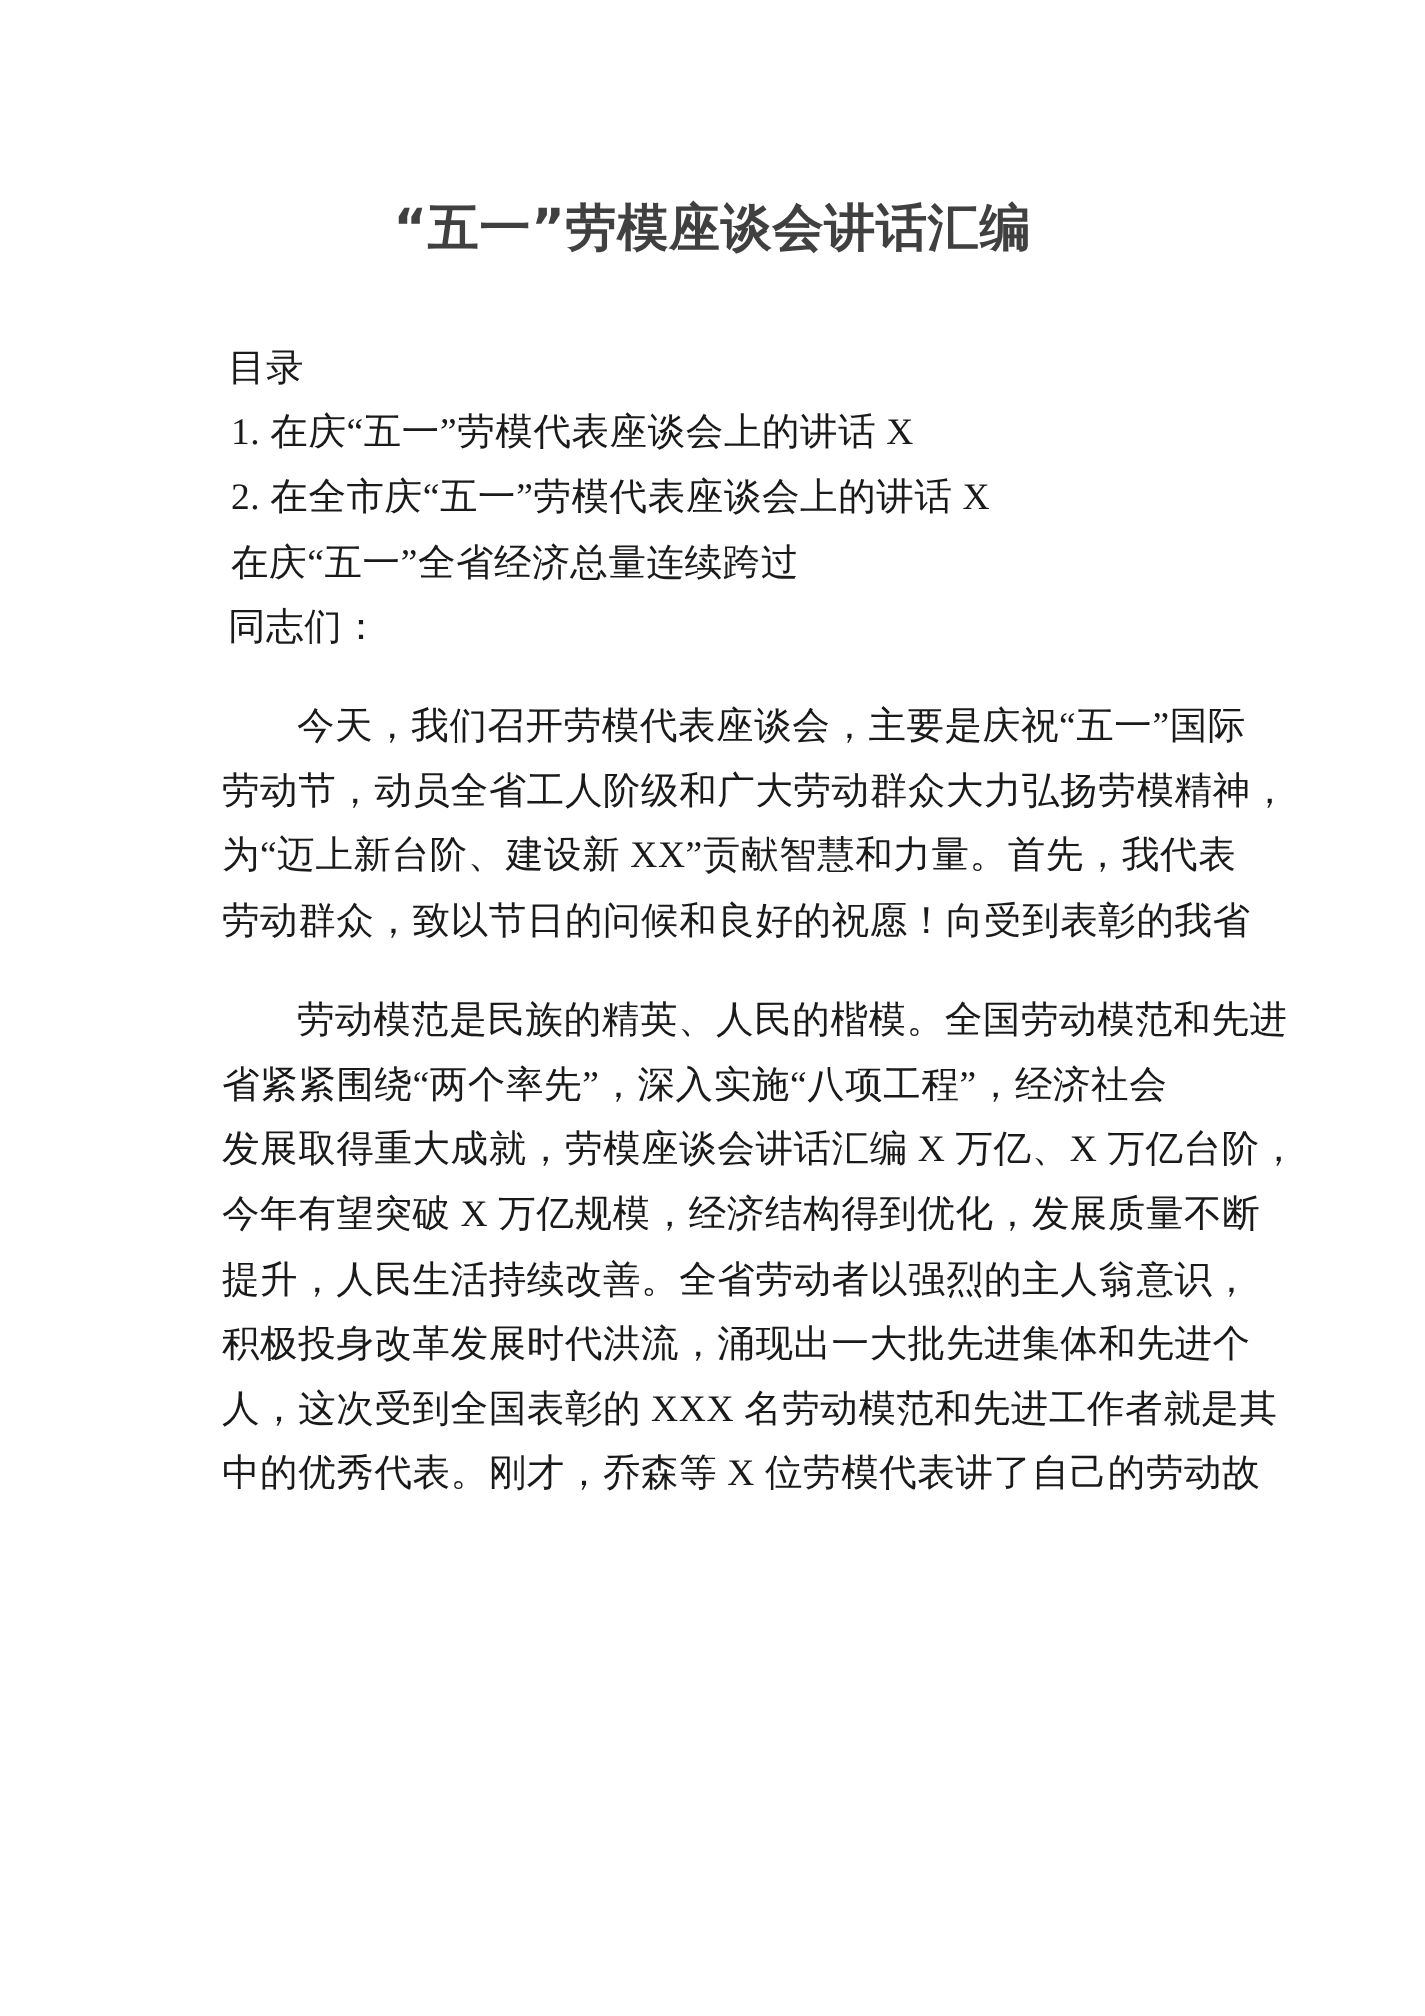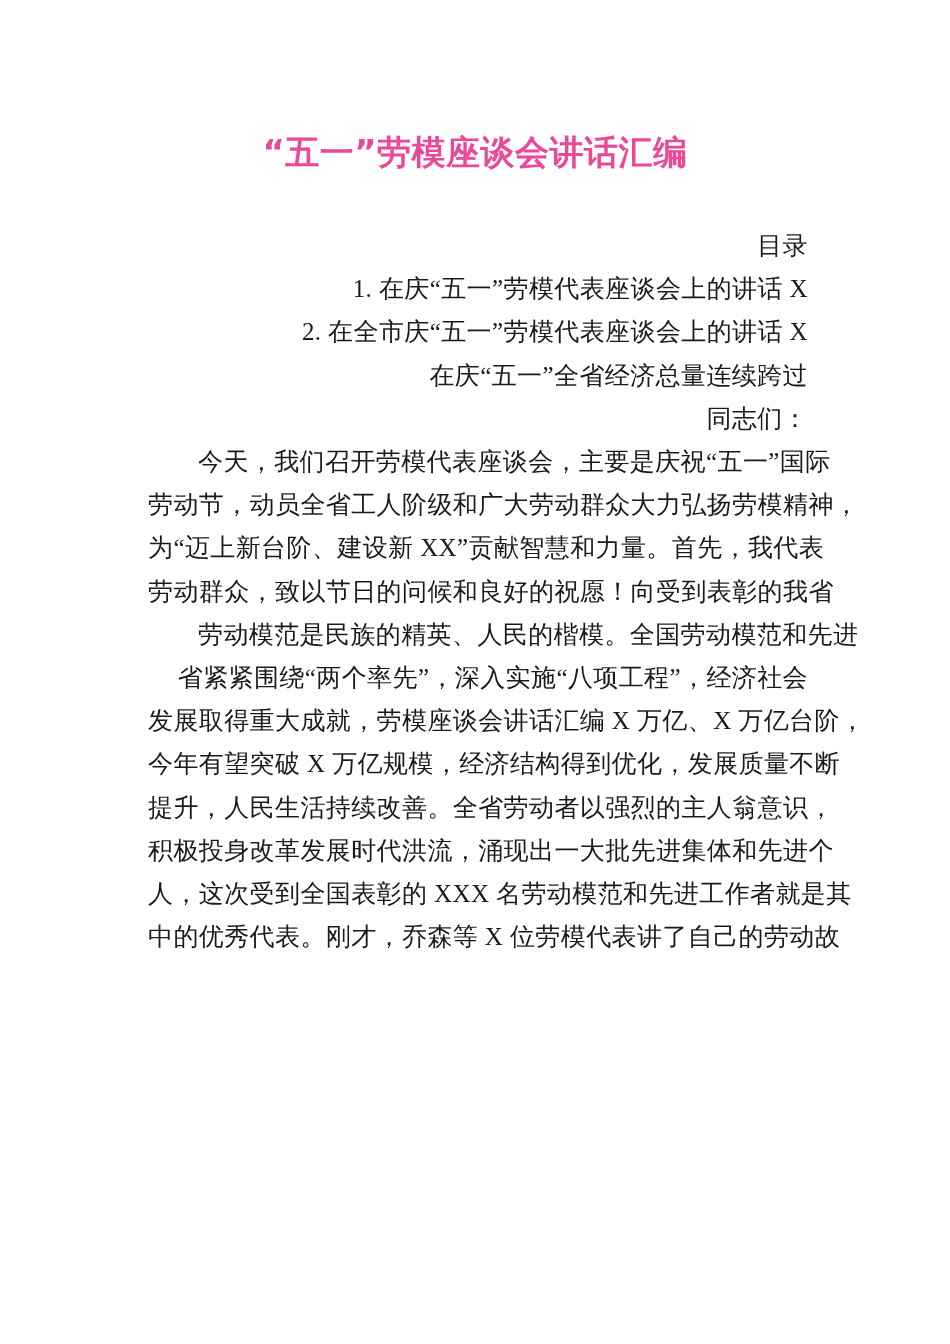--- a/index.html
+++ b/index.html
@@ -24,41 +24,40 @@
     position: absolute;
     top: 128px;
     left: 0;
     width: 950px;
     text-align: center;
     font-family: "DejaVu Sans", "Liberation Sans", sans-serif;
     font-weight: 700;
     font-size: 34px;
     line-height: 48px;
     letter-spacing: 0.5px;
-    color: #ec4899;
+    color: #404040;
     white-space: nowrap;
   }
 
   
   .content {
     position: absolute;
     top: 224px;
     left: 148px;
     width: 660px;
   }
 
   .line {
     font-size: 25px;
     line-height: 43.2px;
     color: #1a1a1a;
     letter-spacing: 0.4px;
     white-space: nowrap;
-    text-align: right;
   }
-  .line.indent-2 { padding-left: 50px; }
+  .line.indent-2 { padding-left: 50px; margin-top: 23px; }
 
   .toc-heading { padding-left: 4px; }
   .toc-item { padding-left: 6px; }
   .section-heading { padding-left: 6px; }
   .salutation { padding-left: 4px; }
 </style>
 </head>
 <body>
 
 <div class="page">

